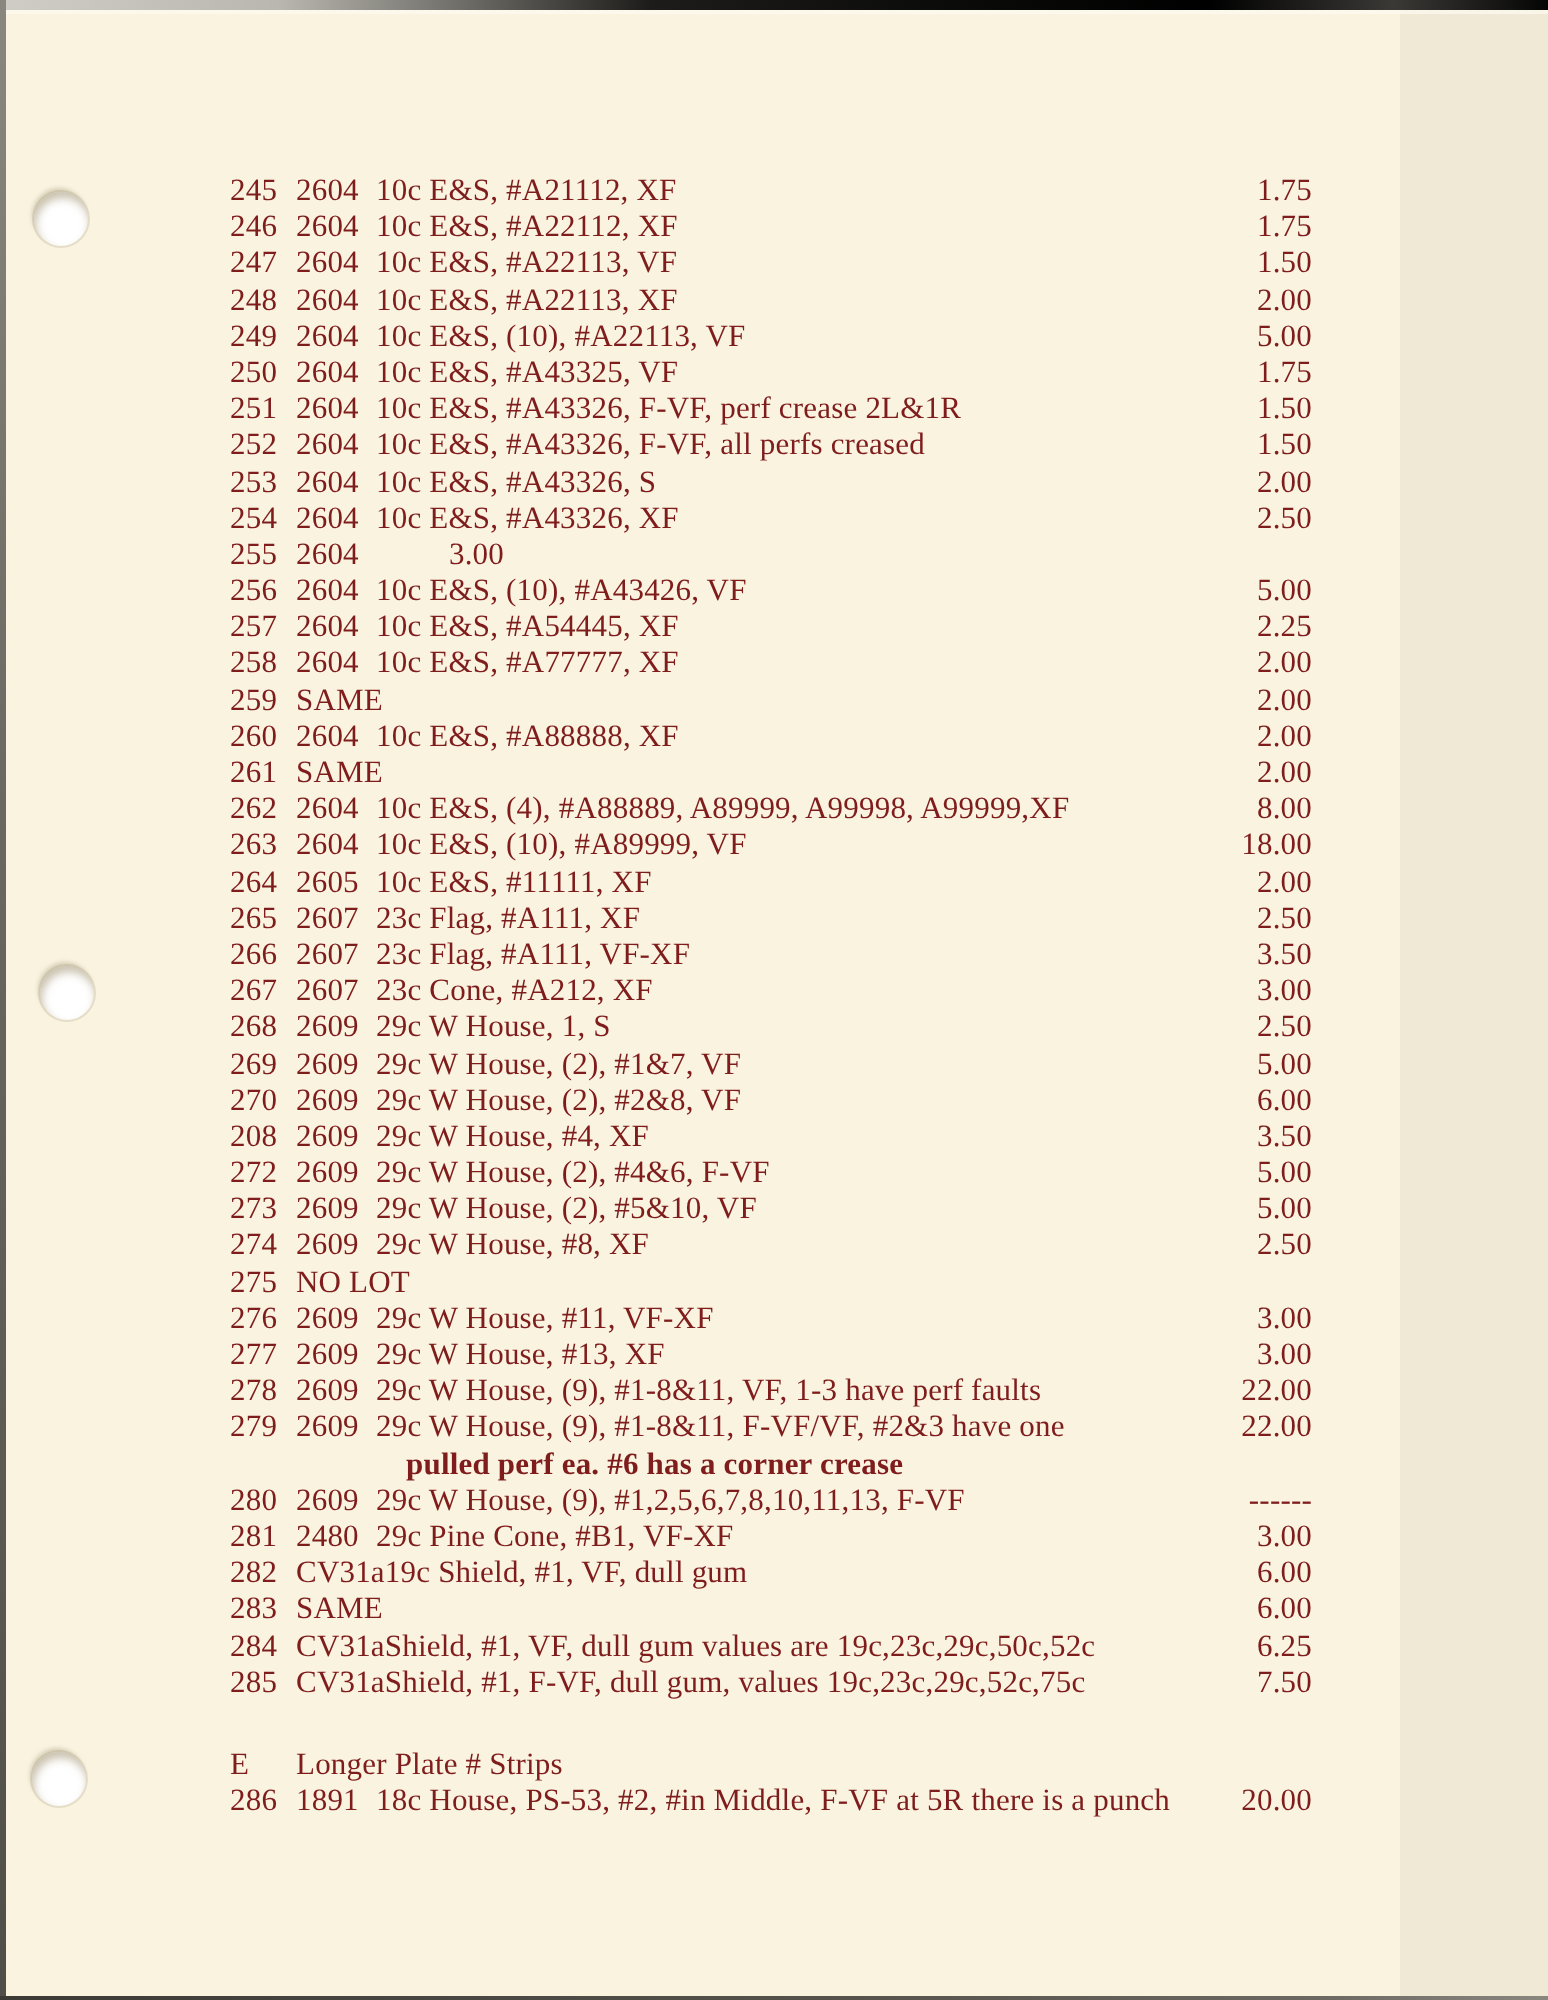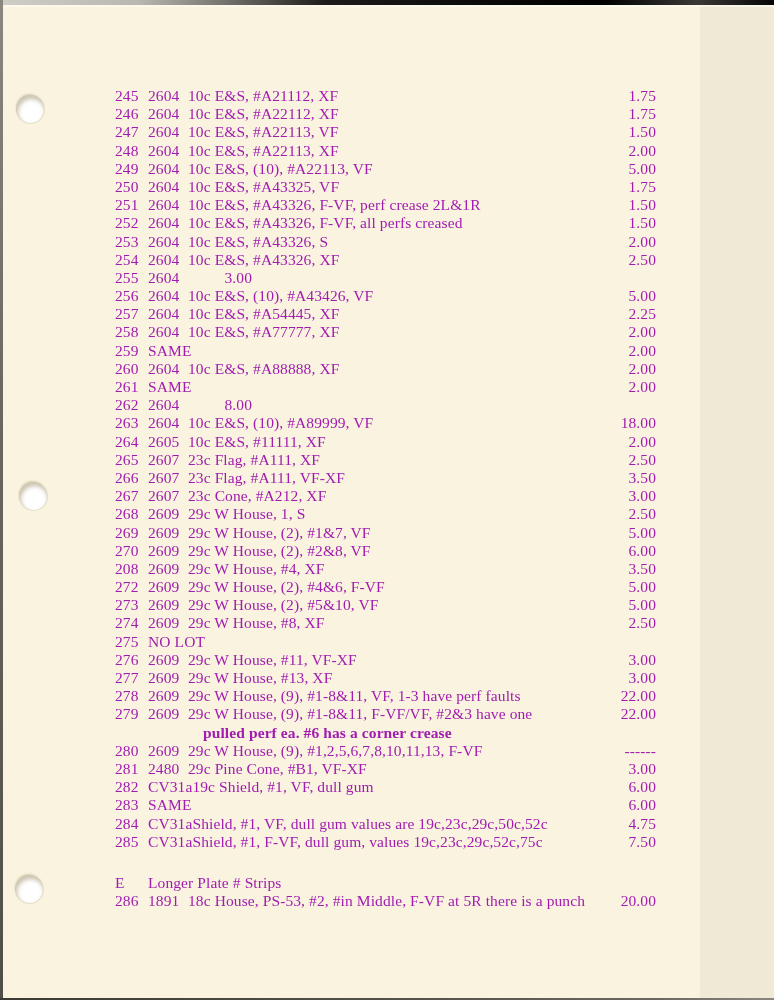--- a/index.html
+++ b/index.html
@@ -11,21 +11,21 @@
     height: 1000px;
     background: #efe9d6;
     font-family: "Liberation Serif", "DejaVu Serif", serif;
     overflow: hidden;
   }
   .page {
     position: relative;
     width: 700px;
     height: 1000px;
     background: #f9f3e0;
-    color: #a21caf;
+    color: #7f1d1d;
   }
   
   .edge-top {
     position: absolute;
     top: 0; left: 0;
     width: 774px; height: 5px;
     background: linear-gradient(90deg,
       #cfcdc6 0%, #b9b7b0 18%, #6e6c66 30%,
       #1d1c1a 42%, #0c0c0b 60%, #000000 78%,
       #3a3936 90%, #050505 100%);
@@ -216,20 +216,21 @@
   <div class="row">
     <span class="lot">261</span>
     <span class="cat">SAME</span>
     <span class="desc"></span>
     <span class="price">2.00</span>
   </div>
 
   <div class="row">
     <span class="lot">262</span>
     <span class="cat">2604</span>
+    <span class="desc">10c E&amp;S, (4), #A88889, A89999, A99998, A99999,XF</span>
     <span class="price">8.00</span>
   </div>
 
   <div class="row">
     <span class="lot">263</span>
     <span class="cat">2604</span>
     <span class="desc">10c E&amp;S, (10), #A89999, VF</span>
     <span class="price">18.00</span>
   </div>
 
@@ -377,21 +378,21 @@
     <span class="lot">283</span>
     <span class="cat">SAME</span>
     <span class="desc"></span>
     <span class="price">6.00</span>
   </div>
 
   <div class="row">
     <span class="lot">284</span>
     <span class="cat">CV31a</span>
     <span class="desc">Shield, #1, VF, dull gum values are 19c,23c,29c,50c,52c</span>
-    <span class="price">4.75</span>
+    <span class="price">6.25</span>
   </div>
 
   <div class="row">
     <span class="lot">285</span>
     <span class="cat">CV31a</span>
     <span class="desc">Shield, #1, F-VF, dull gum, values 19c,23c,29c,52c,75c</span>
     <span class="price">7.50</span>
   </div>
 <div class="gap"></div>
   <div class="row">

